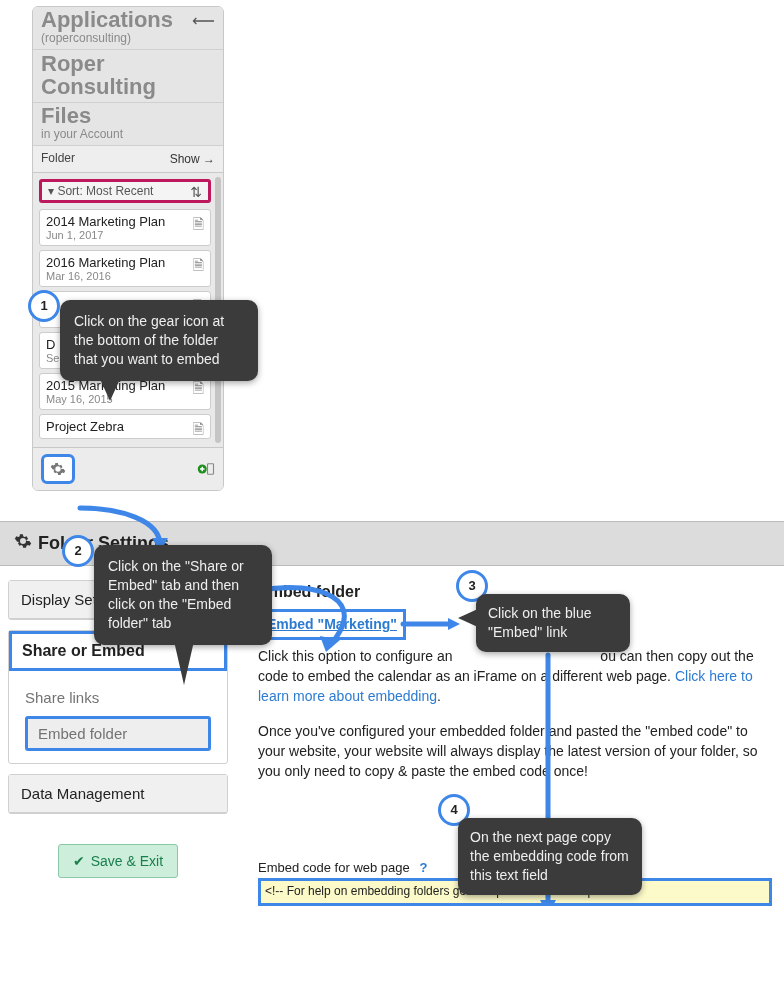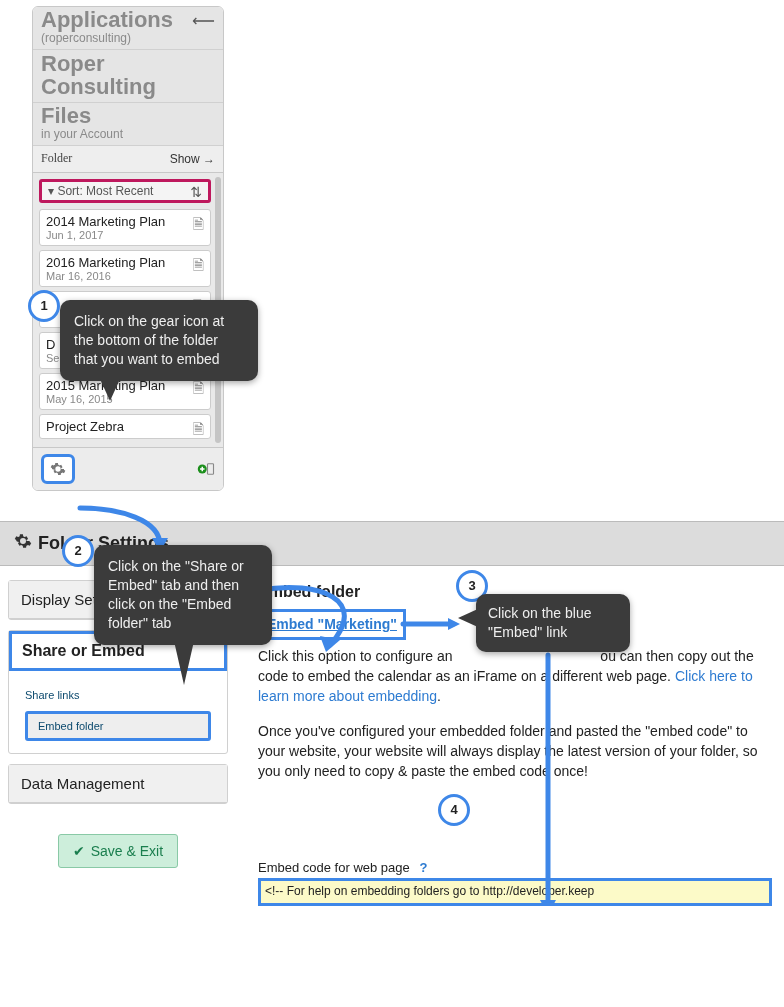--- a/index.html
+++ b/index.html
@@ -19,21 +19,21 @@
     border-radius: 6px;
     overflow: hidden;
   }
   .crumb-block { padding: 2px 8px 4px; border-bottom: 1px solid #d0d0d0; position:relative; }
   .crumb-title { font-size: 22px; font-weight: 600; color: #8a8a8a; line-height:1; }
   .crumb-sub { font-size: 12px; color: #8a8a8a; }
   .crumb-light { background: #e5e5e5; }
   .back-arrow { position:absolute; right:8px; top:4px; font-size:16px; color:#555; }
   .current-folder { padding: 2px 8px 6px; background:#eeeeee; position:relative; border-bottom:1px solid #c8c8c8;}
   .current-folder .ct { font-size:22px; font-weight:500; color:#111; }
-  .current-folder .cs { font-size:12px; color:#444;font-family:Liberation Serif, serif; }
+  .current-folder .cs { font-size:12px; color:#444; }
   .show-link { position:absolute; right:8px; bottom:6px; font-size:12px; color:#333; }
 
   .list-area { background: #e9e9e9; padding:4px; position:relative; }
   .sort-bar { background:#f4f4f4; border:3px solid #be185d; border-radius:3px; padding:2px 6px; margin:2px 8px 6px 2px; font-size:12px; color:#555; position:relative;}
   .sort-icon { position:absolute; right:6px; top:2px; font-size:14px; }
   .item-card { background:#fff; border:1px solid #ccc; border-radius:3px; margin:4px 8px 4px 2px; padding:4px 6px; position:relative;}
   .item-card .t { font-size:13px; color:#222; }
   .item-card .d { font-size:11px; color:#888; }
   .doc-icon { position:absolute; right:6px; top:4px; font-size:14px; color:#888; }
   .scroll-stub { position:absolute; right:2px; top:4px; bottom:4px; width:6px; background:#c5c5c5; border-radius:3px;}
@@ -46,21 +46,21 @@
   .settings-strip { margin-top:30px; background:#dcdcdc; border-top:1px solid #bbb; border-bottom:1px solid #bbb; padding:10px 14px; font-size:18px; font-weight:600; color:#222; display:flex; align-items:center; gap:6px;}
   .gear-ic { font-size:18px; }
 
   
   .cols { display:flex; gap:30px; margin-top:14px; }
   .left-col { width:220px; margin-left:8px; }
   .pane { background:#fff; border:1px solid #d0d0d0; border-radius:3px; margin-bottom:10px; }
   .pane-head { background:#f0f0f0; padding:10px 12px; font-size:15px; font-weight:500; border-bottom:1px solid #d0d0d0;}
   .share-head { border:3px solid #3e87e8; padding:8px 10px; font-size:16px; font-weight:600;}
   .sub-list { padding:12px 16px;}
-  .sub-list a { display:block; font-size:11px; color:#0c4a6e; text-decoration:none; padding:6px 0;}
+  .sub-list a { display:block; font-size:15px; color:#737373; text-decoration:none; padding:6px 0;}
   .embed-tab-hl { border:3px solid #3e87e8; border-radius:3px; background:#eeeeee; padding:6px 10px; margin-top:4px;}
 
   .right-col { flex:1; padding-right:12px; font-size:14px; line-height:1.45; position:relative;}
   .r-title { font-weight:700; font-size:16px; margin-bottom:6px;}
   .embed-link-box { display:inline-block; border:3px solid #3e87e8; padding:2px 6px; margin:0 0 6px;}
   .embed-link-box a { color:#2d7bd1; font-weight:700; font-size:14px; text-decoration:underline;}
   .r-body a { color:#2d7bd1; text-decoration:none;}
 
   .embed-code-label { margin-top:78px; font-size:13px;}
   .help-q { color:#2d7bd1; margin-left:6px; font-weight:700;}
@@ -241,20 +241,23 @@
     </div>
 
     
     <svg class="arrow" style="top:70px; left:280px;" width="30" height="270">
       <line class="blue-stroke" x1="10" y1="5" x2="10" y2="255"></line>
       <polygon class="blue-fill" points="10,265 2,250 18,250"></polygon>
     </svg>
 
     
     <div class="standalone-badge" style="top:214px; left:180px;">4</div>
+    <div class="callout" style="top:238px; left:200px; max-width:160px; padding:10px 12px;">
+      <span>On the next page copy the embedding code from this text field</span>
+    </div>
 
     <div class="embed-code-label">
       <span>Embed code for web page</span>
       <span class="help-q">?</span>
     </div>
     <div class="embed-code-field">&lt;!-- For help on embedding folders go to http://developer.keep</div>
   </div>
 </div>
 
 </body></html>

